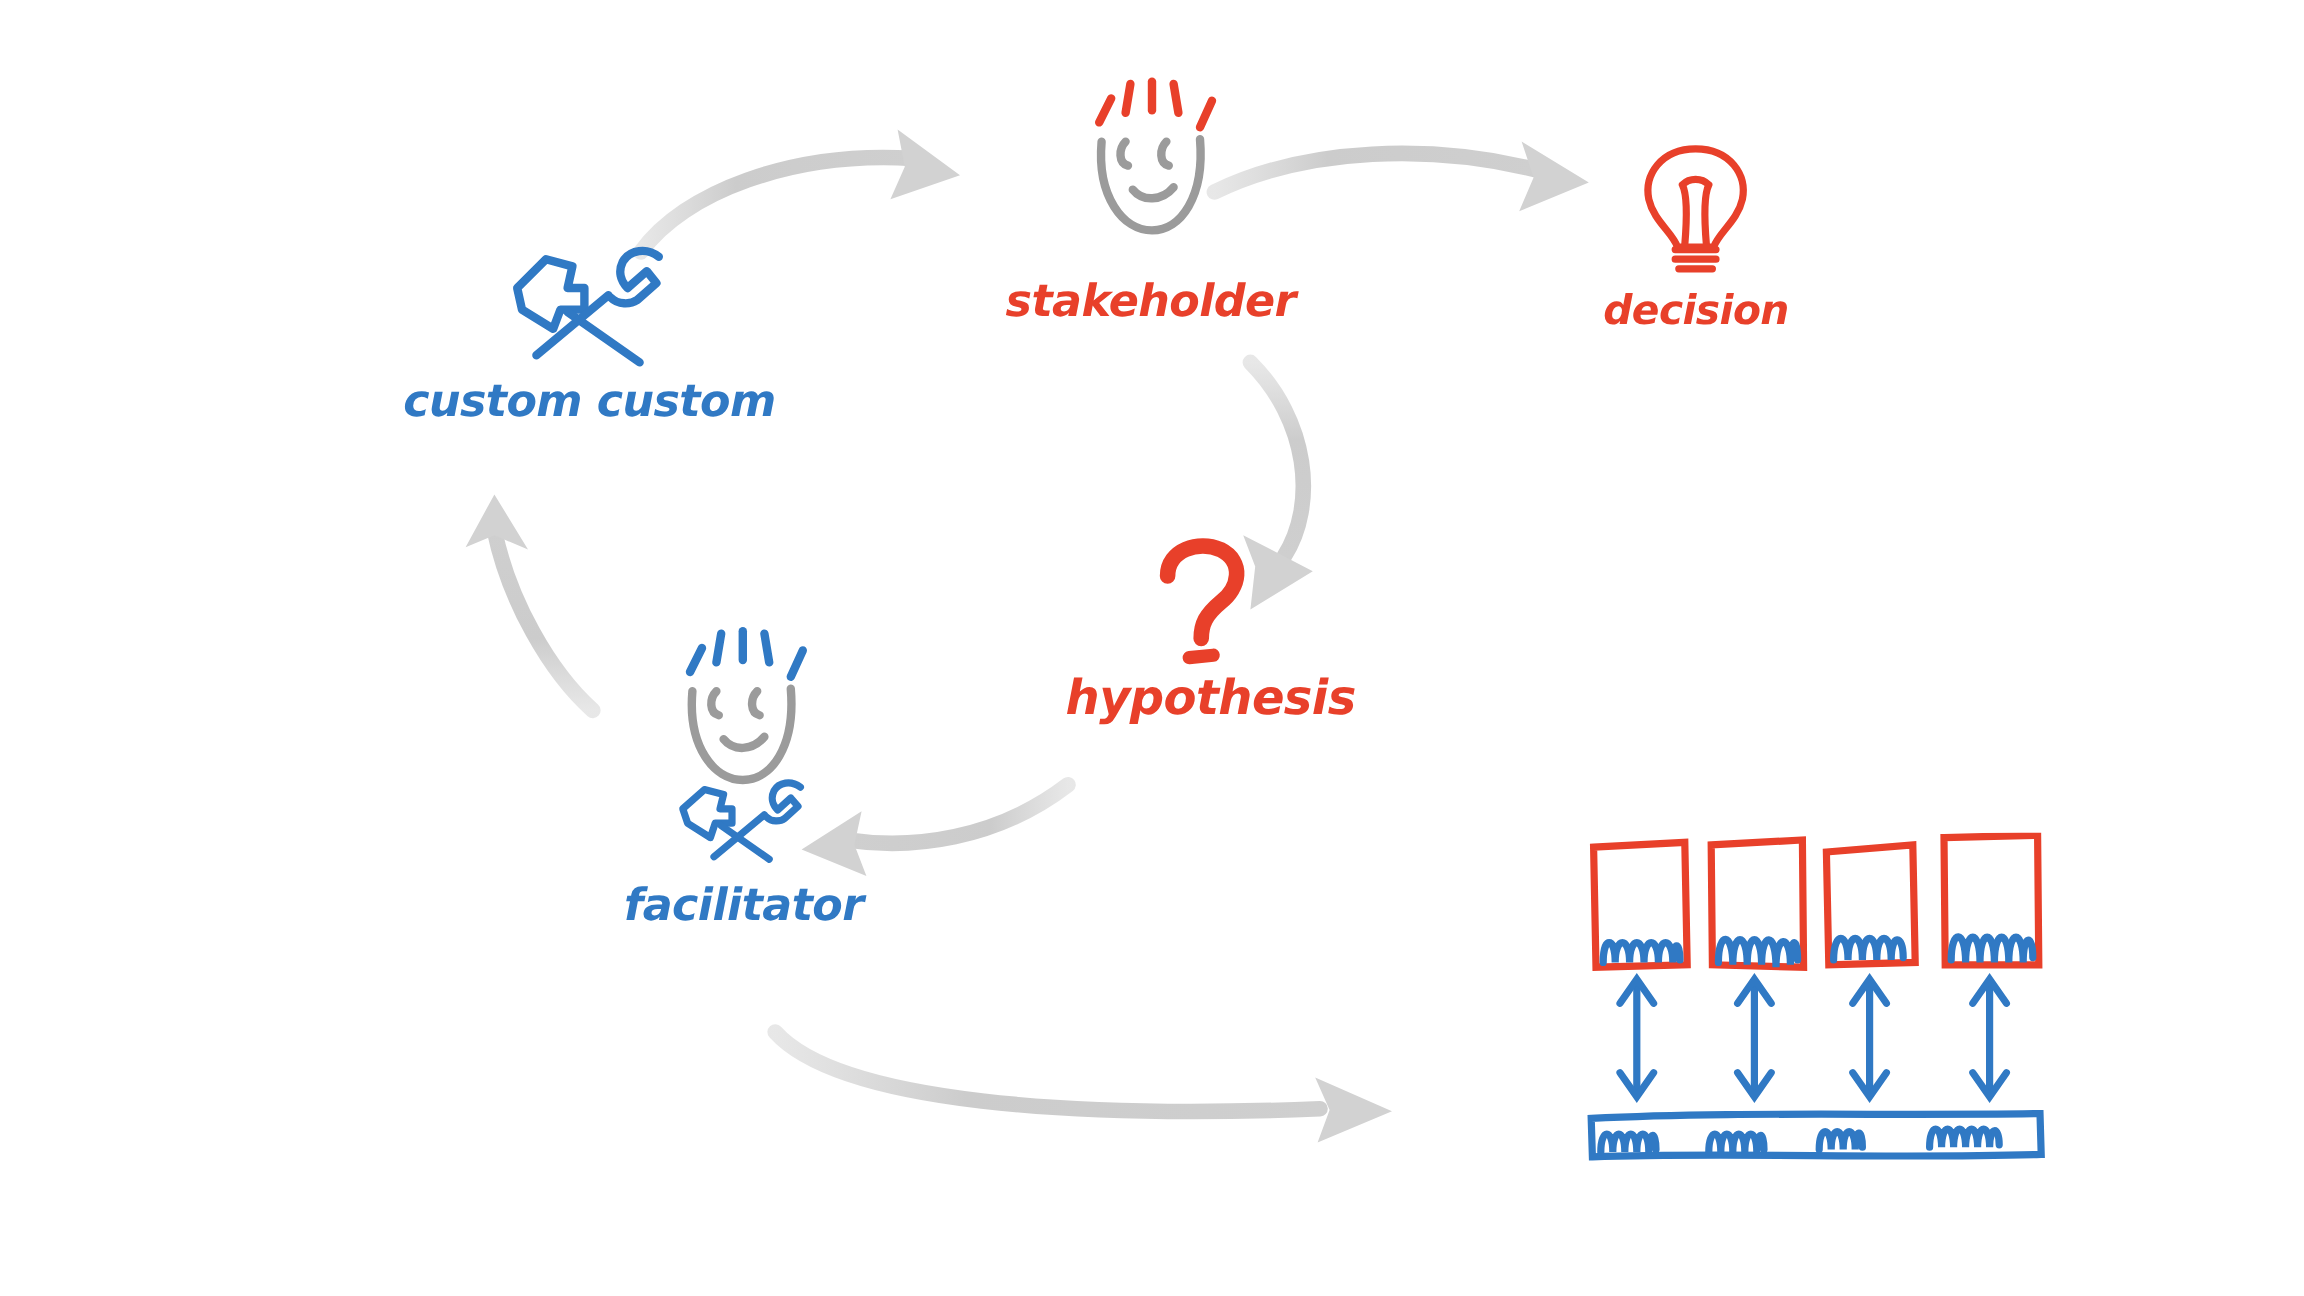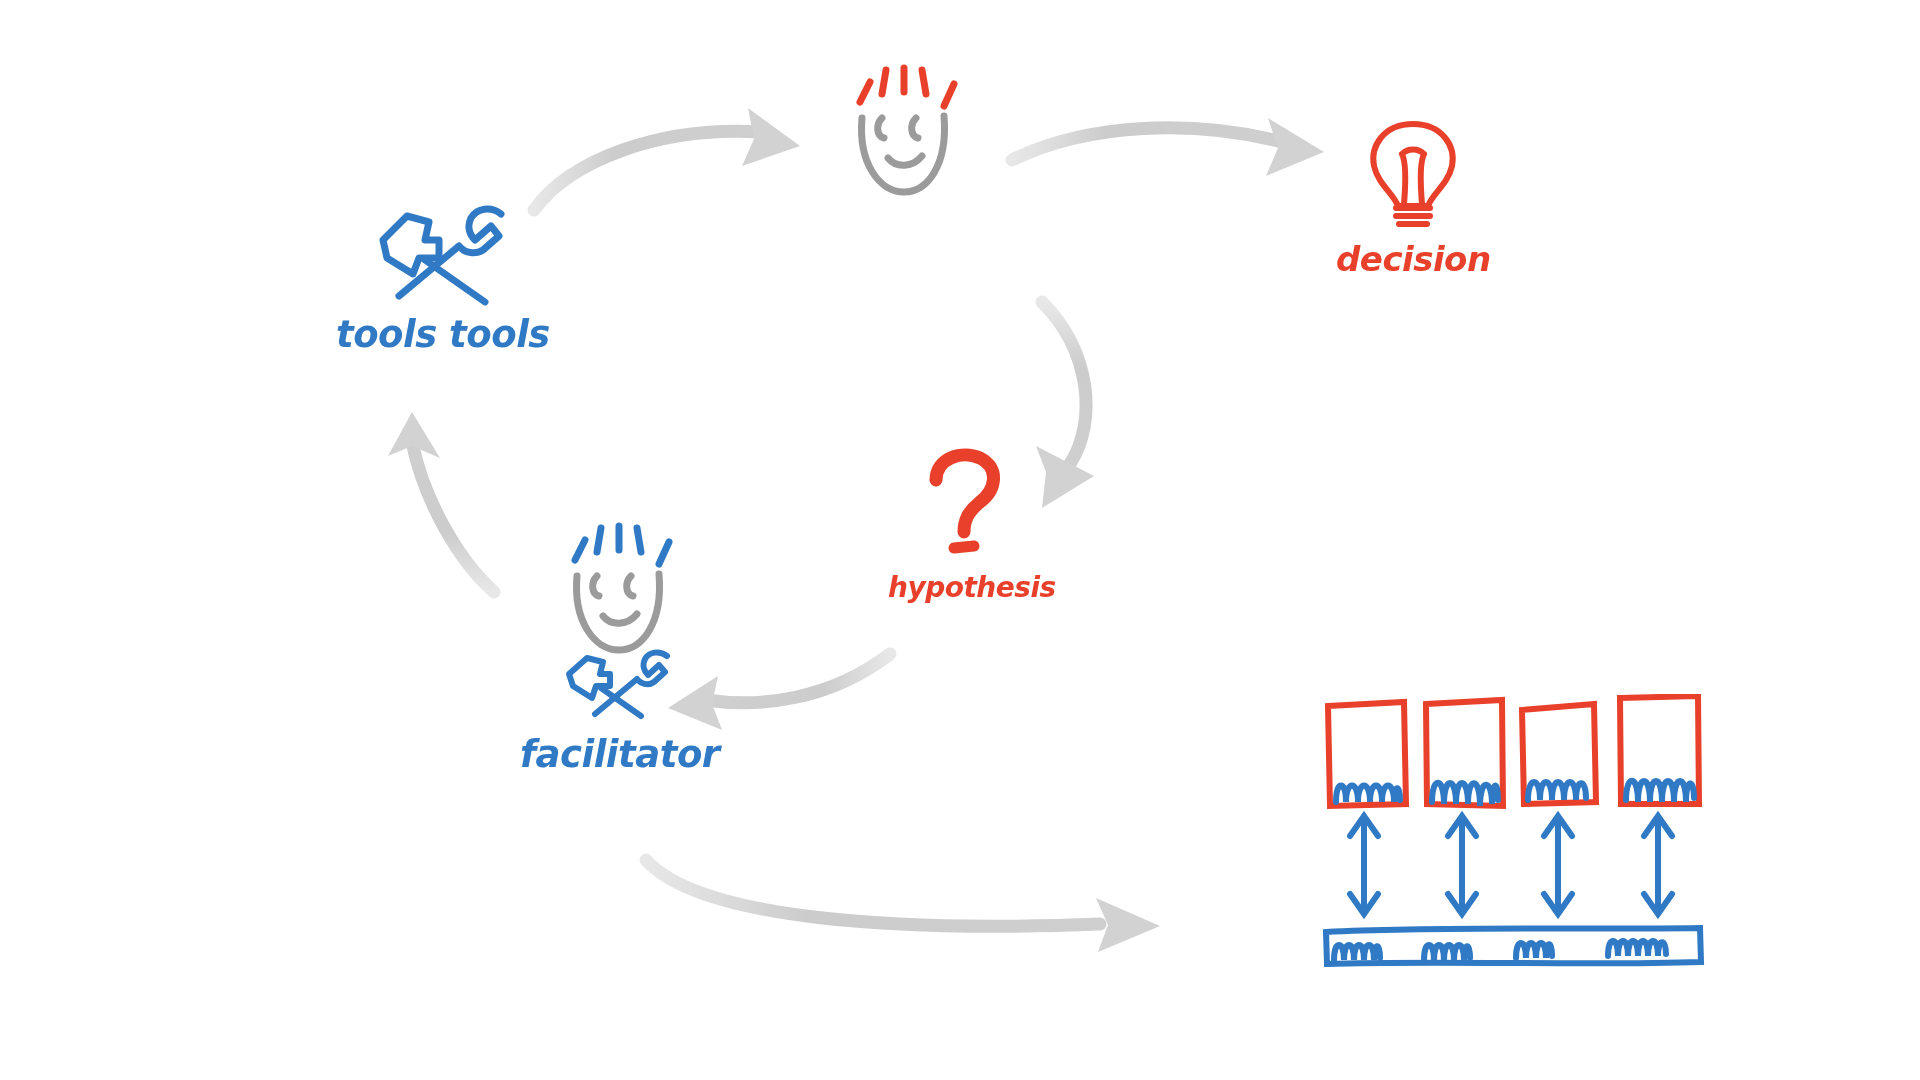--- a/index.html
+++ b/index.html
@@ -40,21 +40,21 @@
   }
   .glyph-wrap { position: relative; }
   
   #node-custom-tools { left: 336px;  top: 196px; }
   #node-custom-tools .node-label { font-size: 37px; margin-top: 6px; }
   #node-stakeholder  { left: 838px;  top: 60px; }
   #node-stakeholder .node-label { font-size: 37px; margin-top: 8px; }
   #node-decision     { left: 1336px; top: 118px; }
   #node-decision .node-label { font-size: 34px; margin-top: 2px; }
   #node-hypothesis   { left: 888px;  top: 448px; }
-  #node-hypothesis .node-label { font-size: 28px; margin-top: 12px; }
+  #node-hypothesis .node-label { font-size: 40px; margin-top: 0px; }
   #node-facilitator  { left: 520px;  top: 516px; }
   #node-facilitator .node-label { font-size: 37px; margin-top: 6px; }
   #node-chart        { left: 1320px; top: 694px; }
   .blue { color: #3079C4; }
   .red  { color: #E8402A; }
 </style>
 </head>
 <body>
 
 <div id="canvas">
@@ -120,41 +120,42 @@
         <g fill="none" stroke="#3079C4" stroke-width="7" stroke-linejoin="round" stroke-linecap="round">
 
           <path d="M10 44 L34 20 L56 26 L52 44 L66 44 L66 62 L46 62 L40 78 L14 62 Z"></path>
           <path d="M52 64 L112 106"></path>
 
           <path d="M128 18 C118 10, 104 12, 98 22 C94 30, 96 38, 102 44 L118 30 L126 40 L110 54 C104 58, 94 58, 88 52"></path>
           <path d="M86 50 L26 100"></path>
         </g>
       </svg>
     </div>
-    <div class="node-label blue">tools tools</div>
+    <div class="node-label blue">custom custom</div>
   </div>
 
   <div class="node" id="node-stakeholder">
     <div class="glyph-wrap">
       <svg width="130" height="160" viewBox="0 0 130 160" xmlns="http://www.w3.org/2000/svg">
         <g stroke="#E8402A" stroke-width="7" stroke-linecap="round">
           <line x1="22" y1="42" x2="32" y2="22"></line>
           <line x1="44" y1="34" x2="48" y2="10"></line>
           <line x1="66" y1="32" x2="66" y2="8"></line>
           <line x1="88" y1="34" x2="84" y2="10"></line>
           <line x1="106" y1="46" x2="116" y2="24"></line>
         </g>
         <path d="M24 58 C20 104, 42 132, 66 132 C90 132, 110 104, 106 56" fill="none" stroke="#9B9B9B" stroke-width="7" stroke-linecap="round"></path>
         <g fill="none" stroke="#9B9B9B" stroke-width="7" stroke-linecap="round">
           <path d="M44 58 C38 64, 38 76, 46 78"></path>
           <path d="M78 58 C72 64, 72 76, 80 78"></path>
         </g>
         <path d="M50 98 C58 108, 74 108, 84 96" fill="none" stroke="#9B9B9B" stroke-width="7" stroke-linecap="round"></path>
       </svg>
     </div>
+    <div class="node-label red">stakeholder</div>
   </div>
 
   <div class="node" id="node-decision">
     <div class="glyph-wrap">
       <svg width="110" height="118" viewBox="0 0 110 118" xmlns="http://www.w3.org/2000/svg">
         <g fill="none" stroke="#E8402A" stroke-width="6" stroke-linecap="round" stroke-linejoin="round">
           <path d="M55 6 C26 6, 12 28, 16 48 C20 66, 36 76, 40 88 L70 88 C74 76, 90 66, 94 48 C98 28, 84 6, 55 6 Z"></path>
           <path d="M44 36 C48 44, 48 62, 46 86 M66 36 C62 44, 62 62, 64 86 M44 36 C50 30, 60 30, 66 36"></path>
           <path d="M38 90 L72 90 M38 98 L72 98 M41 106 L69 106"></path>
         </g>

